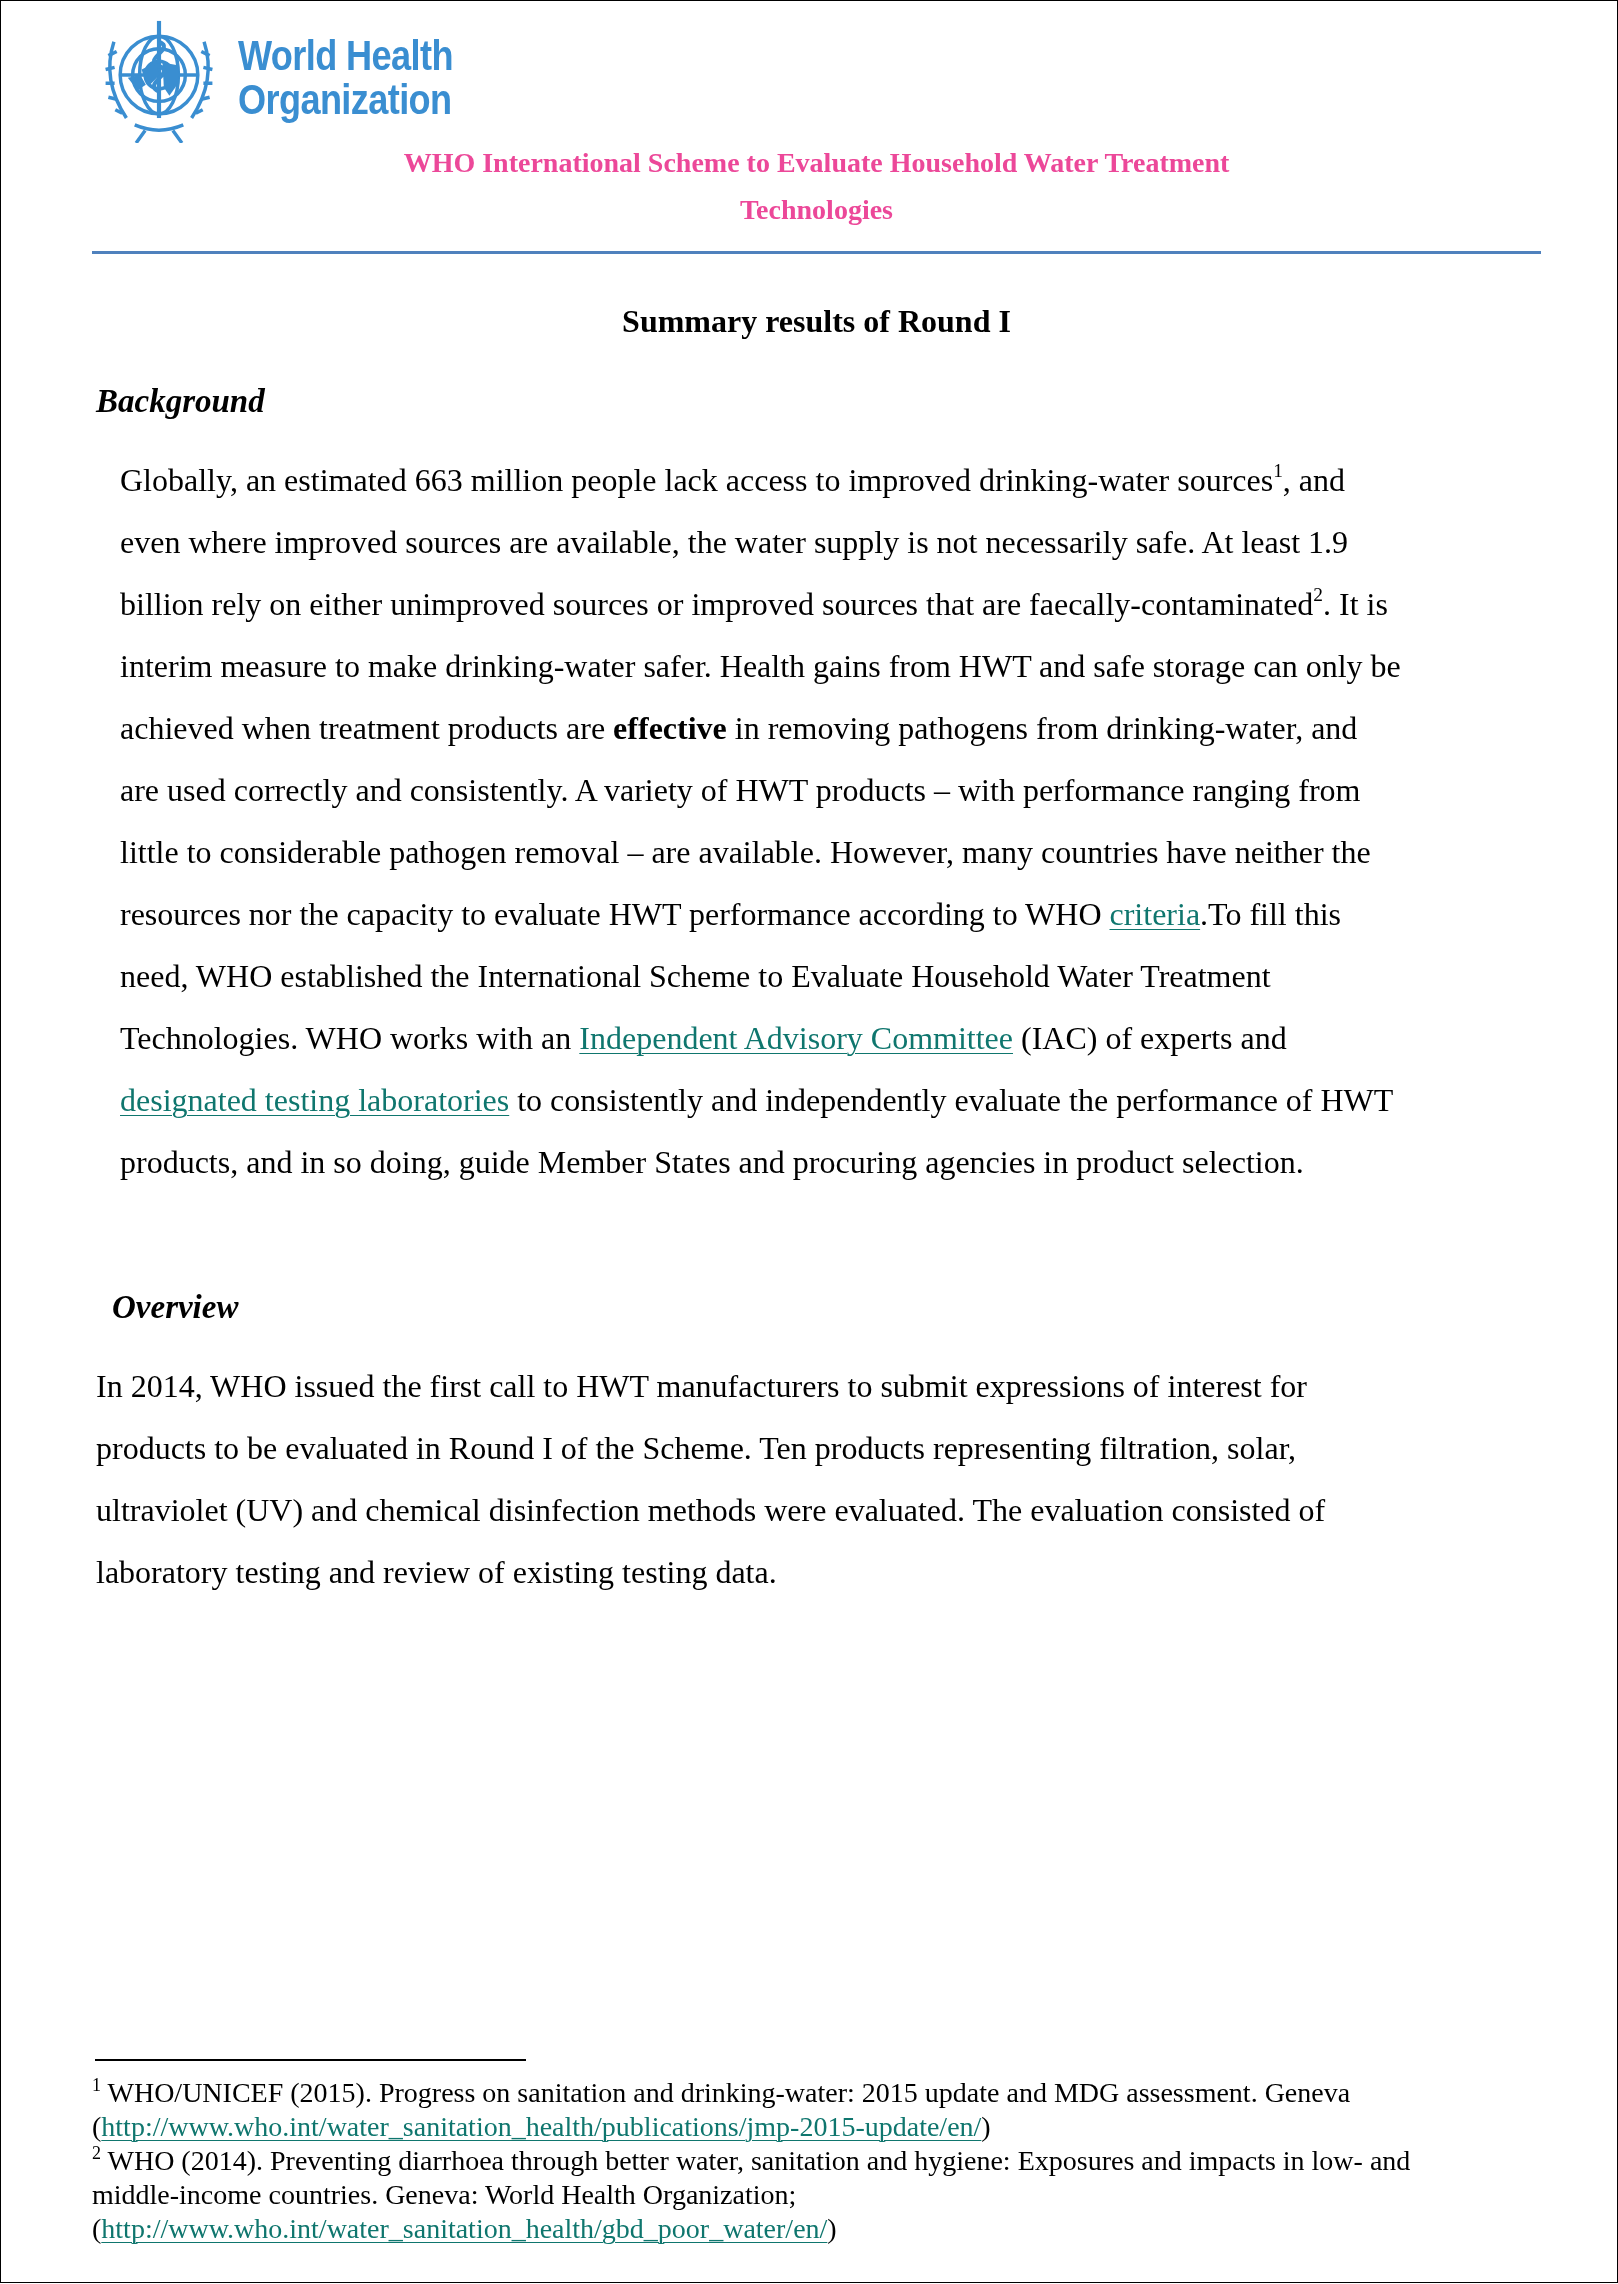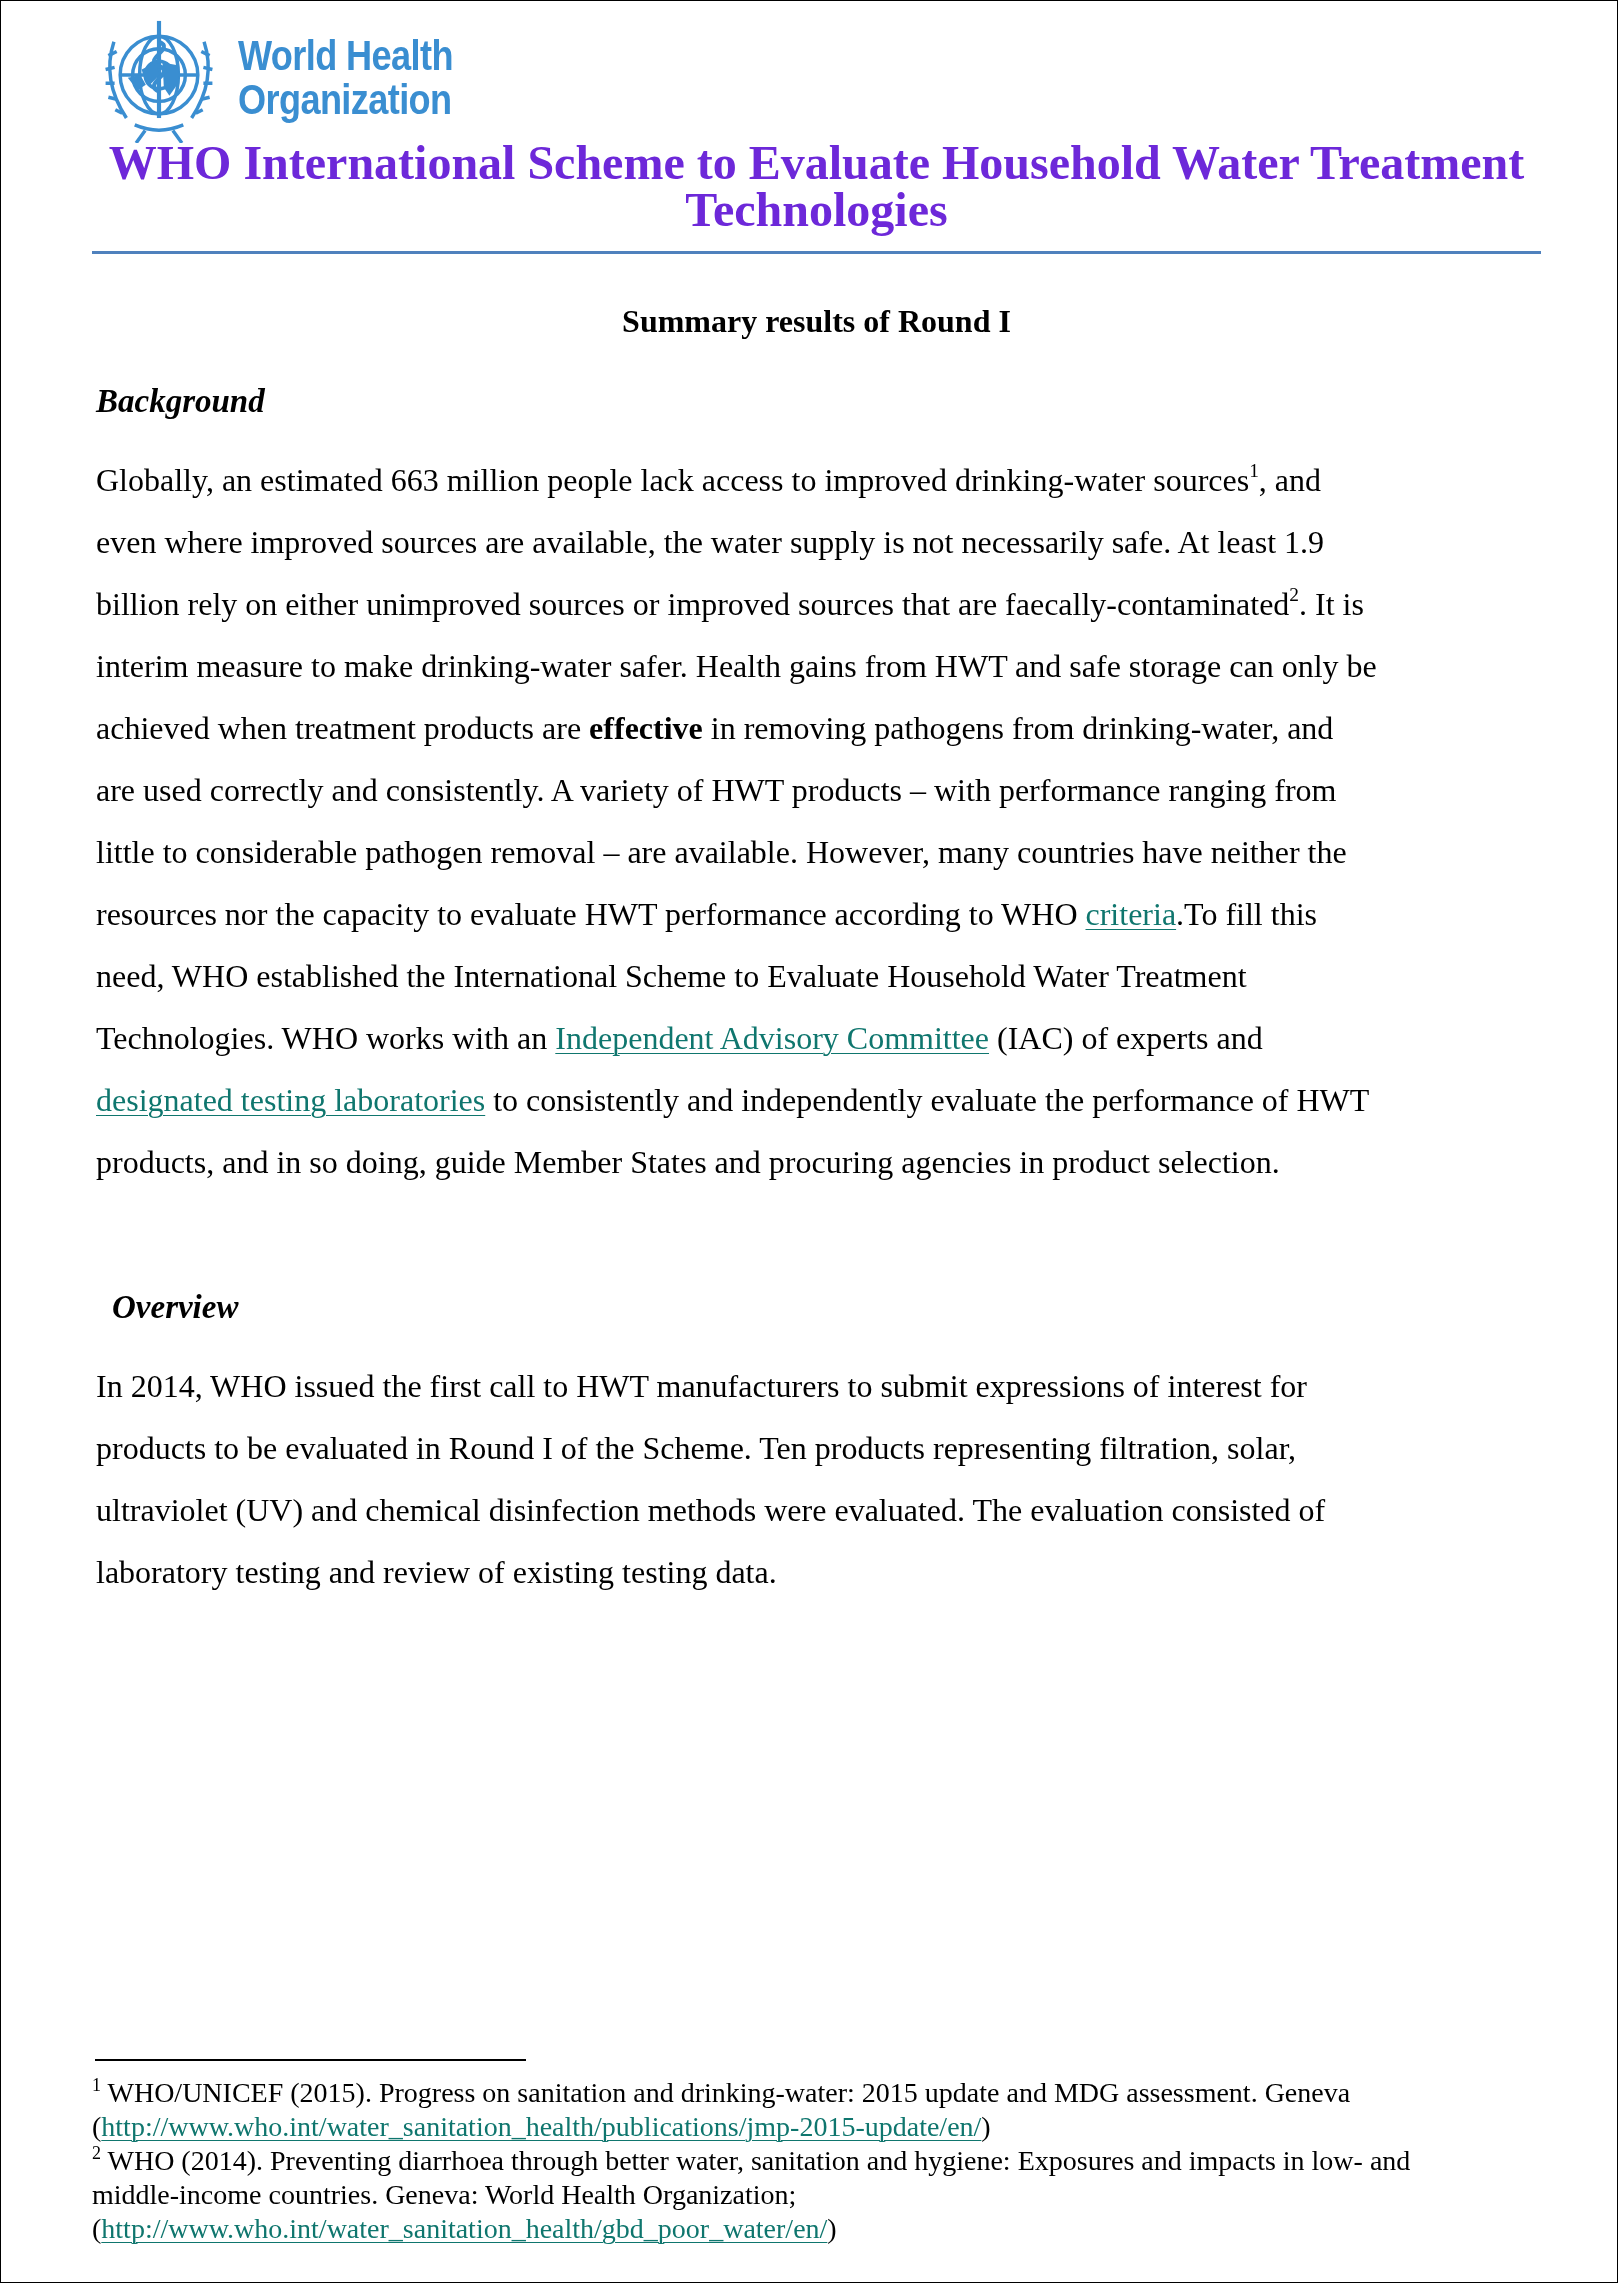--- a/index.html
+++ b/index.html
@@ -11,21 +11,21 @@
   }
   .logo { position:absolute; left:92px; top:12.5px; width:415px; height:129px; display:flex; align-items:center; }
   .logo svg { display:block; }
   .logo-text {
     font-family:"Liberation Sans","DejaVu Sans",sans-serif; color:#3a8ed1;
     font-weight:bold; font-size:42px; line-height:44px; margin-left:12.5px; letter-spacing:-0.7px;
     transform:scaleX(0.86); transform-origin:left center;
   }
   .title {
     position:absolute; left:90px; width:1451px; top:138px; text-align:center;
-    font-weight:bold; color:#6d28d9; font-size:48px; line-height:47px;
+    font-weight:bold; color:#ec4899; font-size:28px; line-height:47px;
   }
   .title-rule { position:absolute; left:91px; width:1449px; top:250px; height:2.8px; background:#4f81bd; }
   .subtitle {
     position:absolute; left:90px; width:1451px; top:299px; text-align:center;
     font-weight:bold; font-size:32px; line-height:42px;
   }
   .heading {
     position:absolute; left:95px; font-weight:bold; font-style:italic; font-size:33px; line-height:42px;
   }
   .para {
@@ -77,21 +77,21 @@
   <div class="title">
     <div>WHO International Scheme to Evaluate Household Water Treatment</div>
     <div>Technologies</div>
   </div>
   <div class="title-rule"></div>
 
   <div class="subtitle">Summary results of Round I</div>
 
   <div class="heading" style="top:379px;">Background</div>
 
-  <div class="para" style="top:448px;">
+  <div class="para" style="top:448px;margin-left:24px;">
     <span class="line"><span>Globally, an estimated 663 million people lack access to improved drinking-water sources</span><sup>1</sup><span>, and</span></span>
     <span class="line">even where improved sources are available, the water supply is not necessarily safe. At least 1.9</span>
     <span class="line"><span>billion rely on either unimproved sources or improved sources that are faecally-contaminated</span><sup>2</sup><span>. It is</span></span>
     <span class="line">interim measure to make drinking-water safer. Health gains from HWT and safe storage can only be</span>
     <span class="line"><span>achieved when treatment products are </span><span class="bold">effective</span><span> in removing pathogens from drinking-water, and</span></span>
     <span class="line">are used correctly and consistently. A variety of HWT products – with performance ranging from</span>
     <span class="line">little to considerable pathogen removal – are available. However, many countries have neither the</span>
     <span class="line"><span>resources nor the capacity to evaluate HWT performance according to WHO </span><a class="link">criteria</a><span>.To fill this</span></span>
     <span class="line">need, WHO established the International Scheme to Evaluate Household Water Treatment</span>
     <span class="line"><span>Technologies. WHO works with an </span><a class="link">Independent Advisory Committee</a><span> (IAC) of experts and</span></span>

